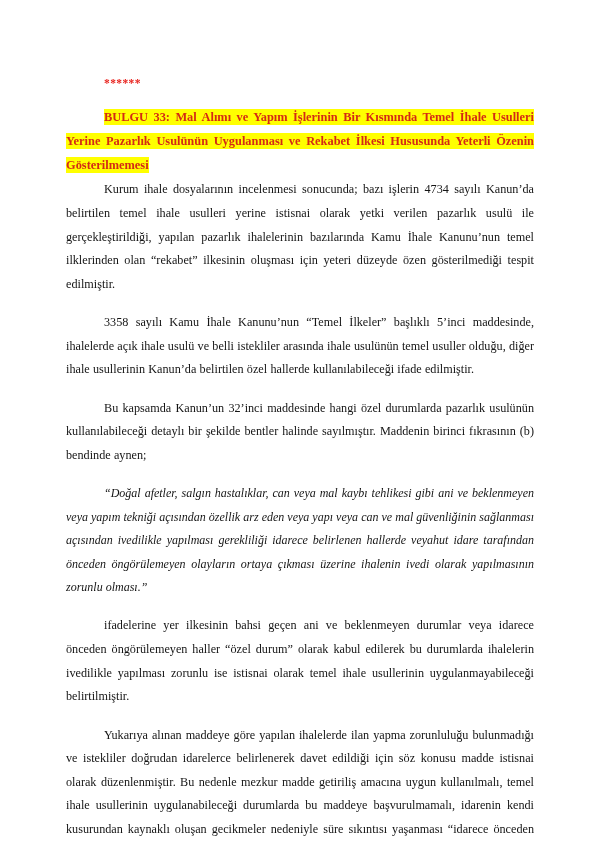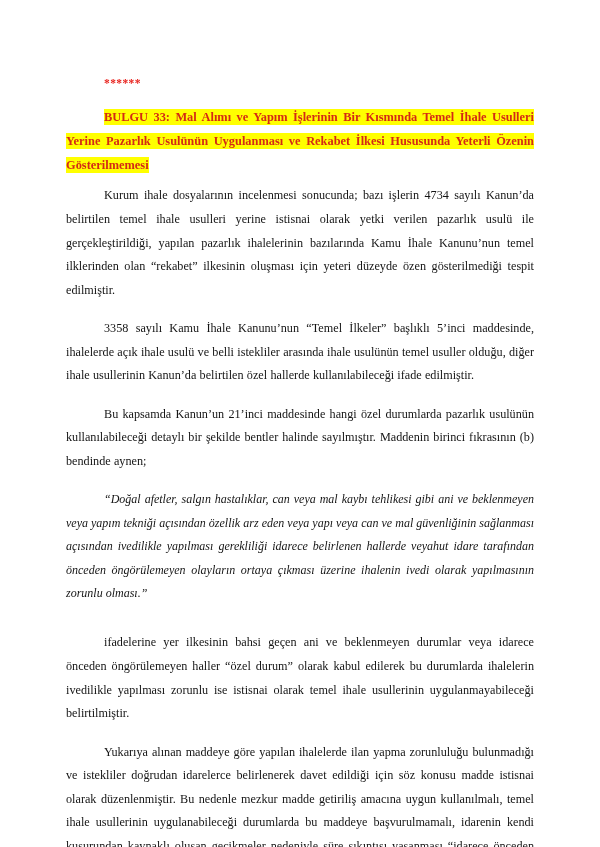--- a/index.html
+++ b/index.html
@@ -42,21 +42,21 @@
   .stars {
     color: #e8221d;
     font-weight: bold;
     font-size: 11.5px;
     letter-spacing: 0.4px;
     font-family: "Liberation Serif", "DejaVu Serif", serif;
   }
 
   
   .finding-heading {
-    margin: 0 0 7px 0;
+    margin: 0 0 1px 0;
     font-size: 12.4px;
     font-weight: bold;
     line-height: 1.92;
     text-align: justify;
     text-justify: inter-word;
     color: #d42a14;
     text-indent: 38px;
     word-spacing: 0.5px;
   }
   .finding-heading .hl {
@@ -73,21 +73,21 @@
     line-height: 1.93;
     text-align: justify;
     text-justify: inter-word;
     text-indent: 38px;
     color: #141414;
     word-spacing: 0.2px;
   }
 
   
   p.quote-par {
-    margin: 0 0 26px 0;
+    margin: 0 0 15px 0;
     font-size: 12.0px;
     line-height: 1.95;
     text-align: justify;
     text-justify: inter-word;
     text-indent: 38px;
     font-style: italic;
     color: #141414;
   }
 
   p.last { margin-bottom: 0; }
@@ -101,21 +101,21 @@
     <div class="stars-row">
       <span class="stars">******</span>
     </div>
 
     <div class="finding-heading"><span class="hl">BULGU 33: Mal Alımı ve Yapım İşlerinin Bir Kısmında Temel İhale Usulleri Yerine Pazarlık Usulünün Uygulanması ve Rekabet İlkesi Hususunda Yeterli Özenin Gösterilmemesi</span></div>
 
     <p class="body-par">Kurum ihale dosyalarının incelenmesi sonucunda; bazı işlerin 4734 sayılı Kanun’da belirtilen temel ihale usulleri yerine istisnai olarak yetki verilen pazarlık usulü ile gerçekleştirildiği, yapılan pazarlık ihalelerinin bazılarında Kamu İhale Kanunu’nun temel ilklerinden olan “rekabet” ilkesinin oluşması için yeteri düzeyde özen gösterilmediği tespit edilmiştir.</p>
 
     <p class="body-par">3358 sayılı Kamu İhale Kanunu’nun “Temel İlkeler” başlıklı 5’inci maddesinde, ihalelerde açık ihale usulü ve belli istekliler arasında ihale usulünün temel usuller olduğu, diğer ihale usullerinin Kanun’da belirtilen özel hallerde kullanılabileceği ifade edilmiştir.</p>
 
-    <p class="body-par">Bu kapsamda Kanun’un 21’inci maddesinde hangi özel durumlarda pazarlık usulünün kullanılabileceği detaylı bir şekilde bentler halinde sayılmıştır. Maddenin birinci fıkrasının (b) bendinde aynen;</p>
+    <p class="body-par">Bu kapsamda Kanun’un 32’inci maddesinde hangi özel durumlarda pazarlık usulünün kullanılabileceği detaylı bir şekilde bentler halinde sayılmıştır. Maddenin birinci fıkrasının (b) bendinde aynen;</p>
 
     <p class="quote-par">“Doğal afetler, salgın hastalıklar, can veya mal kaybı tehlikesi gibi ani ve beklenmeyen veya yapım tekniği açısından özellik arz eden veya yapı veya can ve mal güvenliğinin sağlanması açısından ivedilikle yapılması gerekliliği idarece belirlenen hallerde veyahut idare tarafından önceden öngörülemeyen olayların ortaya çıkması üzerine ihalenin ivedi olarak yapılmasının zorunlu olması.”</p>
 
     <p class="body-par">ifadelerine yer ilkesinin bahsi geçen ani ve beklenmeyen durumlar veya idarece önceden öngörülemeyen haller “özel durum” olarak kabul edilerek bu durumlarda ihalelerin ivedilikle yapılması zorunlu ise istisnai olarak temel ihale usullerinin uygulanmayabileceği belirtilmiştir.</p>
 
     <p class="body-par last">Yukarıya alınan maddeye göre yapılan ihalelerde ilan yapma zorunluluğu bulunmadığı ve istekliler doğrudan idarelerce belirlenerek davet edildiği için söz konusu madde istisnai olarak düzenlenmiştir. Bu nedenle mezkur madde getiriliş amacına uygun kullanılmalı, temel ihale usullerinin uygulanabileceği durumlarda bu maddeye başvurulmamalı, idarenin kendi kusurundan kaynaklı oluşan gecikmeler nedeniyle süre sıkıntısı yaşanması “idarece önceden öngörülemez olay” kapsamında değerlendirilmemelidir.</p>
 
   </div>
 </div>
 

